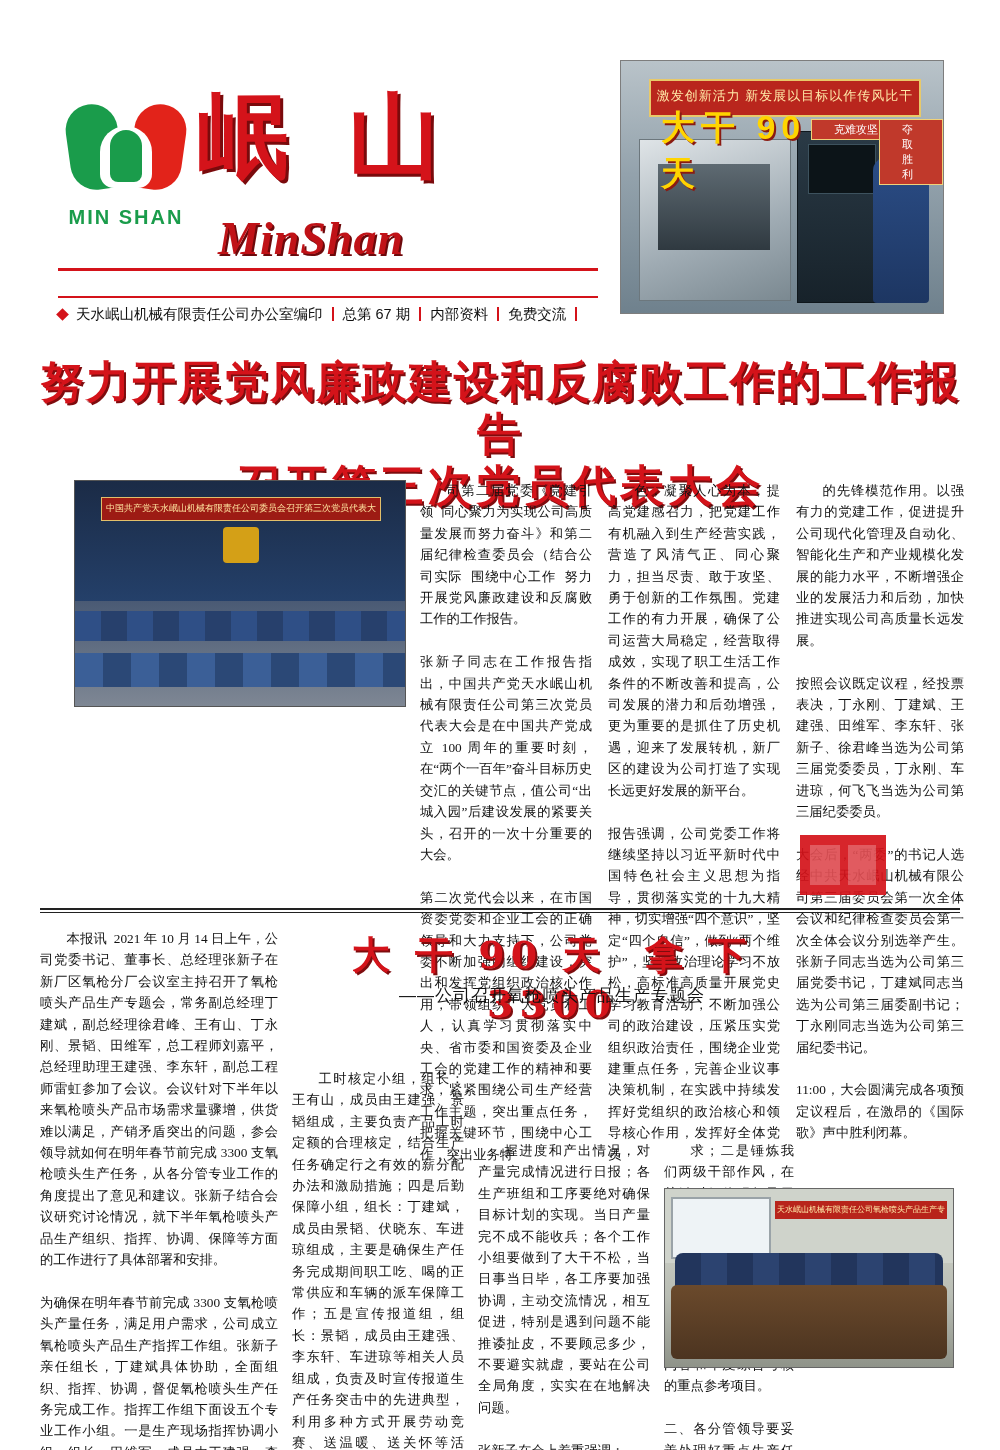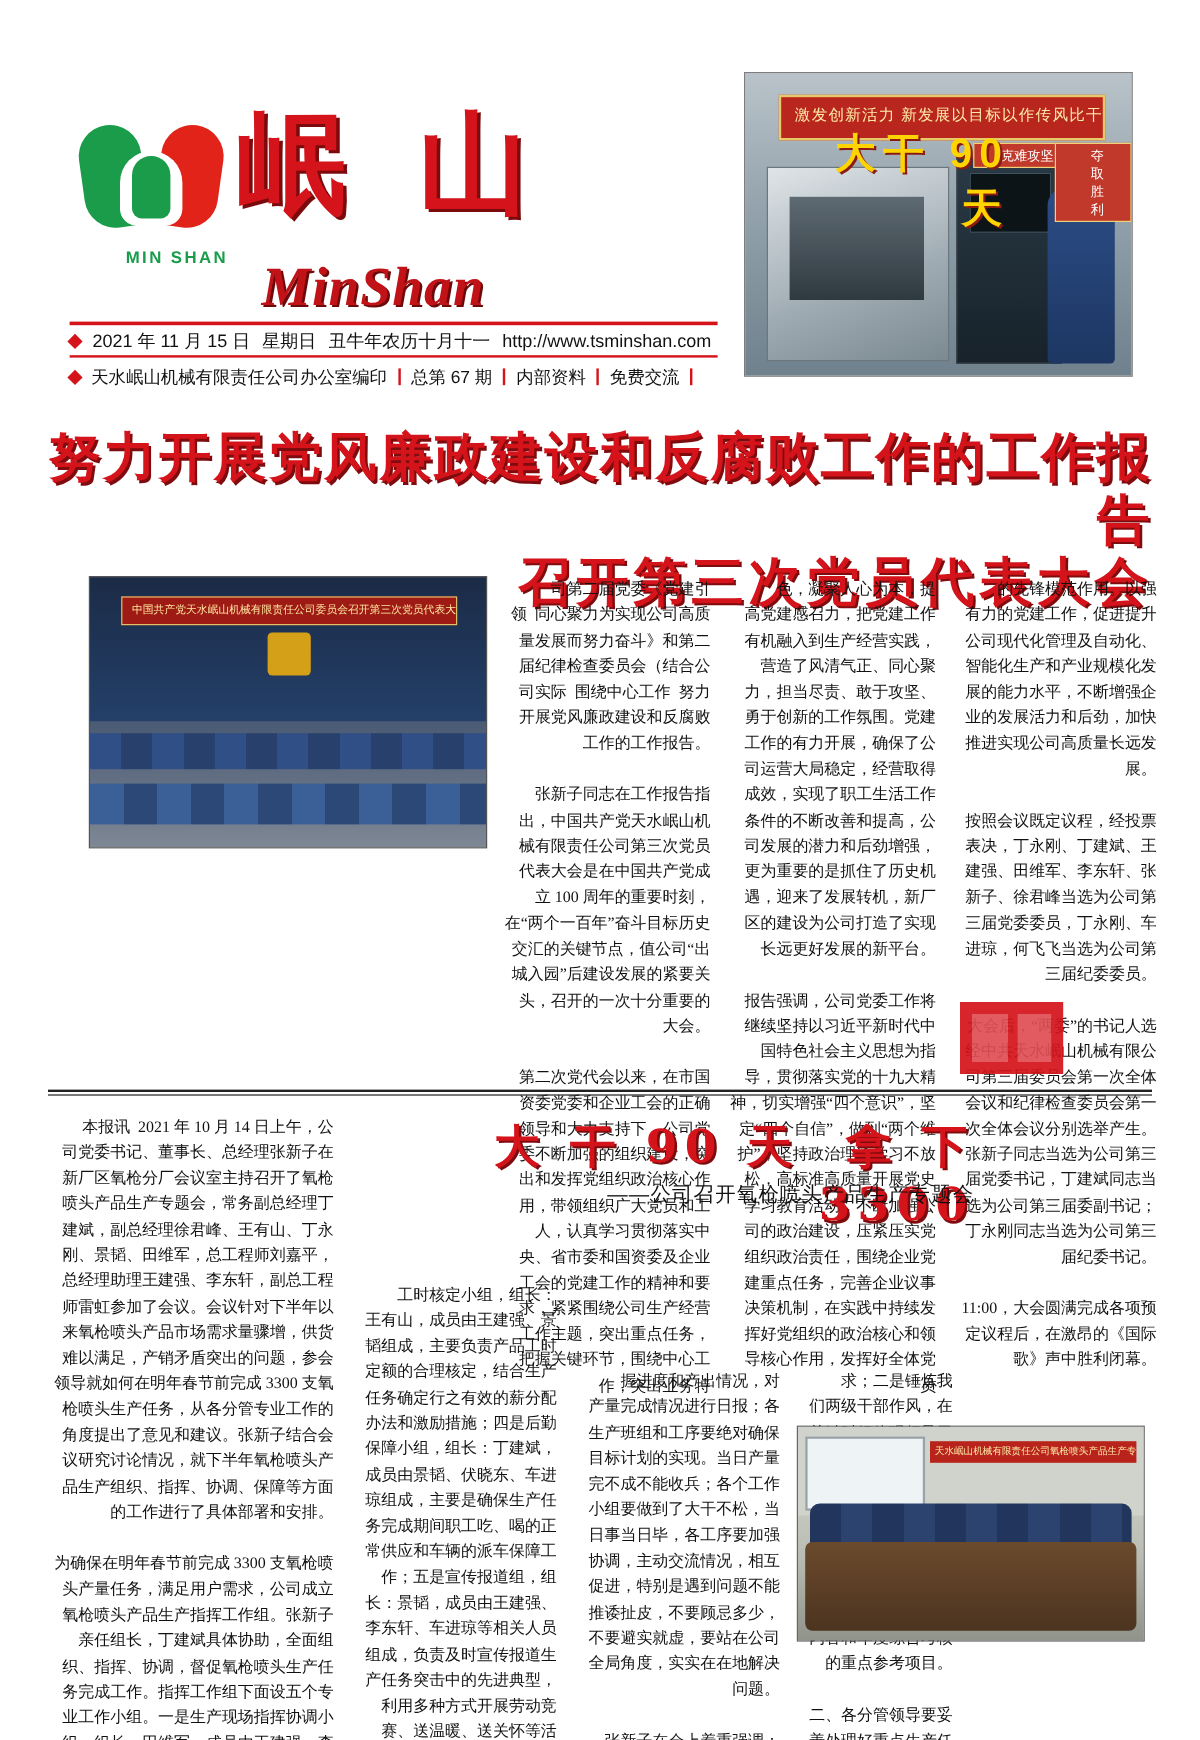--- a/index.html
+++ b/index.html
@@ -30,21 +30,21 @@
   .logo-mark .inner{
     position:absolute;left:34px;top:26px;width:52px;height:62px;
     background:#fff;border-radius:26px 26px 14px 14px;
   }
   .logo-mark .flame{
     position:absolute;left:44px;top:30px;width:32px;height:52px;
     background:#1a9c4b;border-radius:16px 16px 8px 8px;
   }
   .logo-text{
     font-family:"Liberation Sans",sans-serif;
-    font-weight:bold;font-size:14px;letter-spacing:2px;color:#1a9c4b;margin-top:6px;
+    font-weight:bold;font-size:20px;letter-spacing:2px;color:#1a9c4b;margin-top:6px;
   }
 
   .cn-title{
     position:absolute;left:196px;top:88px;
     font-family:"DejaVu Serif",serif;
     font-size:92px;line-height:96px;font-weight:bold;
     color:#d4131a;
     letter-spacing:14px;
     text-shadow:3px 3px 0 #7a0a0c;
     white-space:nowrap;
@@ -230,21 +230,21 @@
     position:absolute;left:6px;top:96px;width:276px;height:74px;
     background:linear-gradient(180deg,#6b4a2c,#4c3420);border-radius:6px;
   }
   .bp-people{
     position:absolute;left:10px;top:64px;width:268px;height:44px;
     background:repeating-linear-gradient(90deg,#22355c 0 26px,#2c4370 26px 52px);
     border-radius:8px 8px 0 0;
   }
 
   
-  [data-bind]{white-space:pre-wrap;text-align:right;}
+  [data-bind]{white-space:pre-wrap;}
 </style>
 </head>
 <body>
 
 <div class="page">
 
   <div class="masthead">
 
     <div class="logo-block">
       <div class="logo-mark">
@@ -255,27 +255,20 @@
       </div>
       <div class="logo-text" data-bind="masthead.logo_text">MIN SHAN</div>
     </div>
 
     <div class="cn-title" data-bind="masthead.paper_name_cn">岷 山</div>
     <div class="en-title" data-bind="masthead.paper_name_en">MinShan</div>
 
     <div class="rule-top"></div>
     <div class="rule-bot"></div>
 
-    <div class="dateline">
-      <span class="diamond"></span>
-      <span data-bind="masthead.date">2021 年 11 月 15 日</span>
-      <span data-bind="masthead.weekday">星期日</span>
-      <span data-bind="masthead.lunar">丑牛年农历十月十一</span>
-      <span data-bind="masthead.website">http://www.tsminshan.com</span>
-    </div>
 
     <div class="infoline">
       <span class="diamond"></span>
       <span data-bind="masthead.publisher">天水岷山机械有限责任公司办公室编印</span>
       <span class="sep"></span>
       <span data-bind="masthead.issue">总第 67 期</span>
       <span class="sep"></span>
       <span data-bind="masthead.notice1">内部资料</span>
       <span class="sep"></span>
       <span data-bind="masthead.notice2">免费交流</span>

